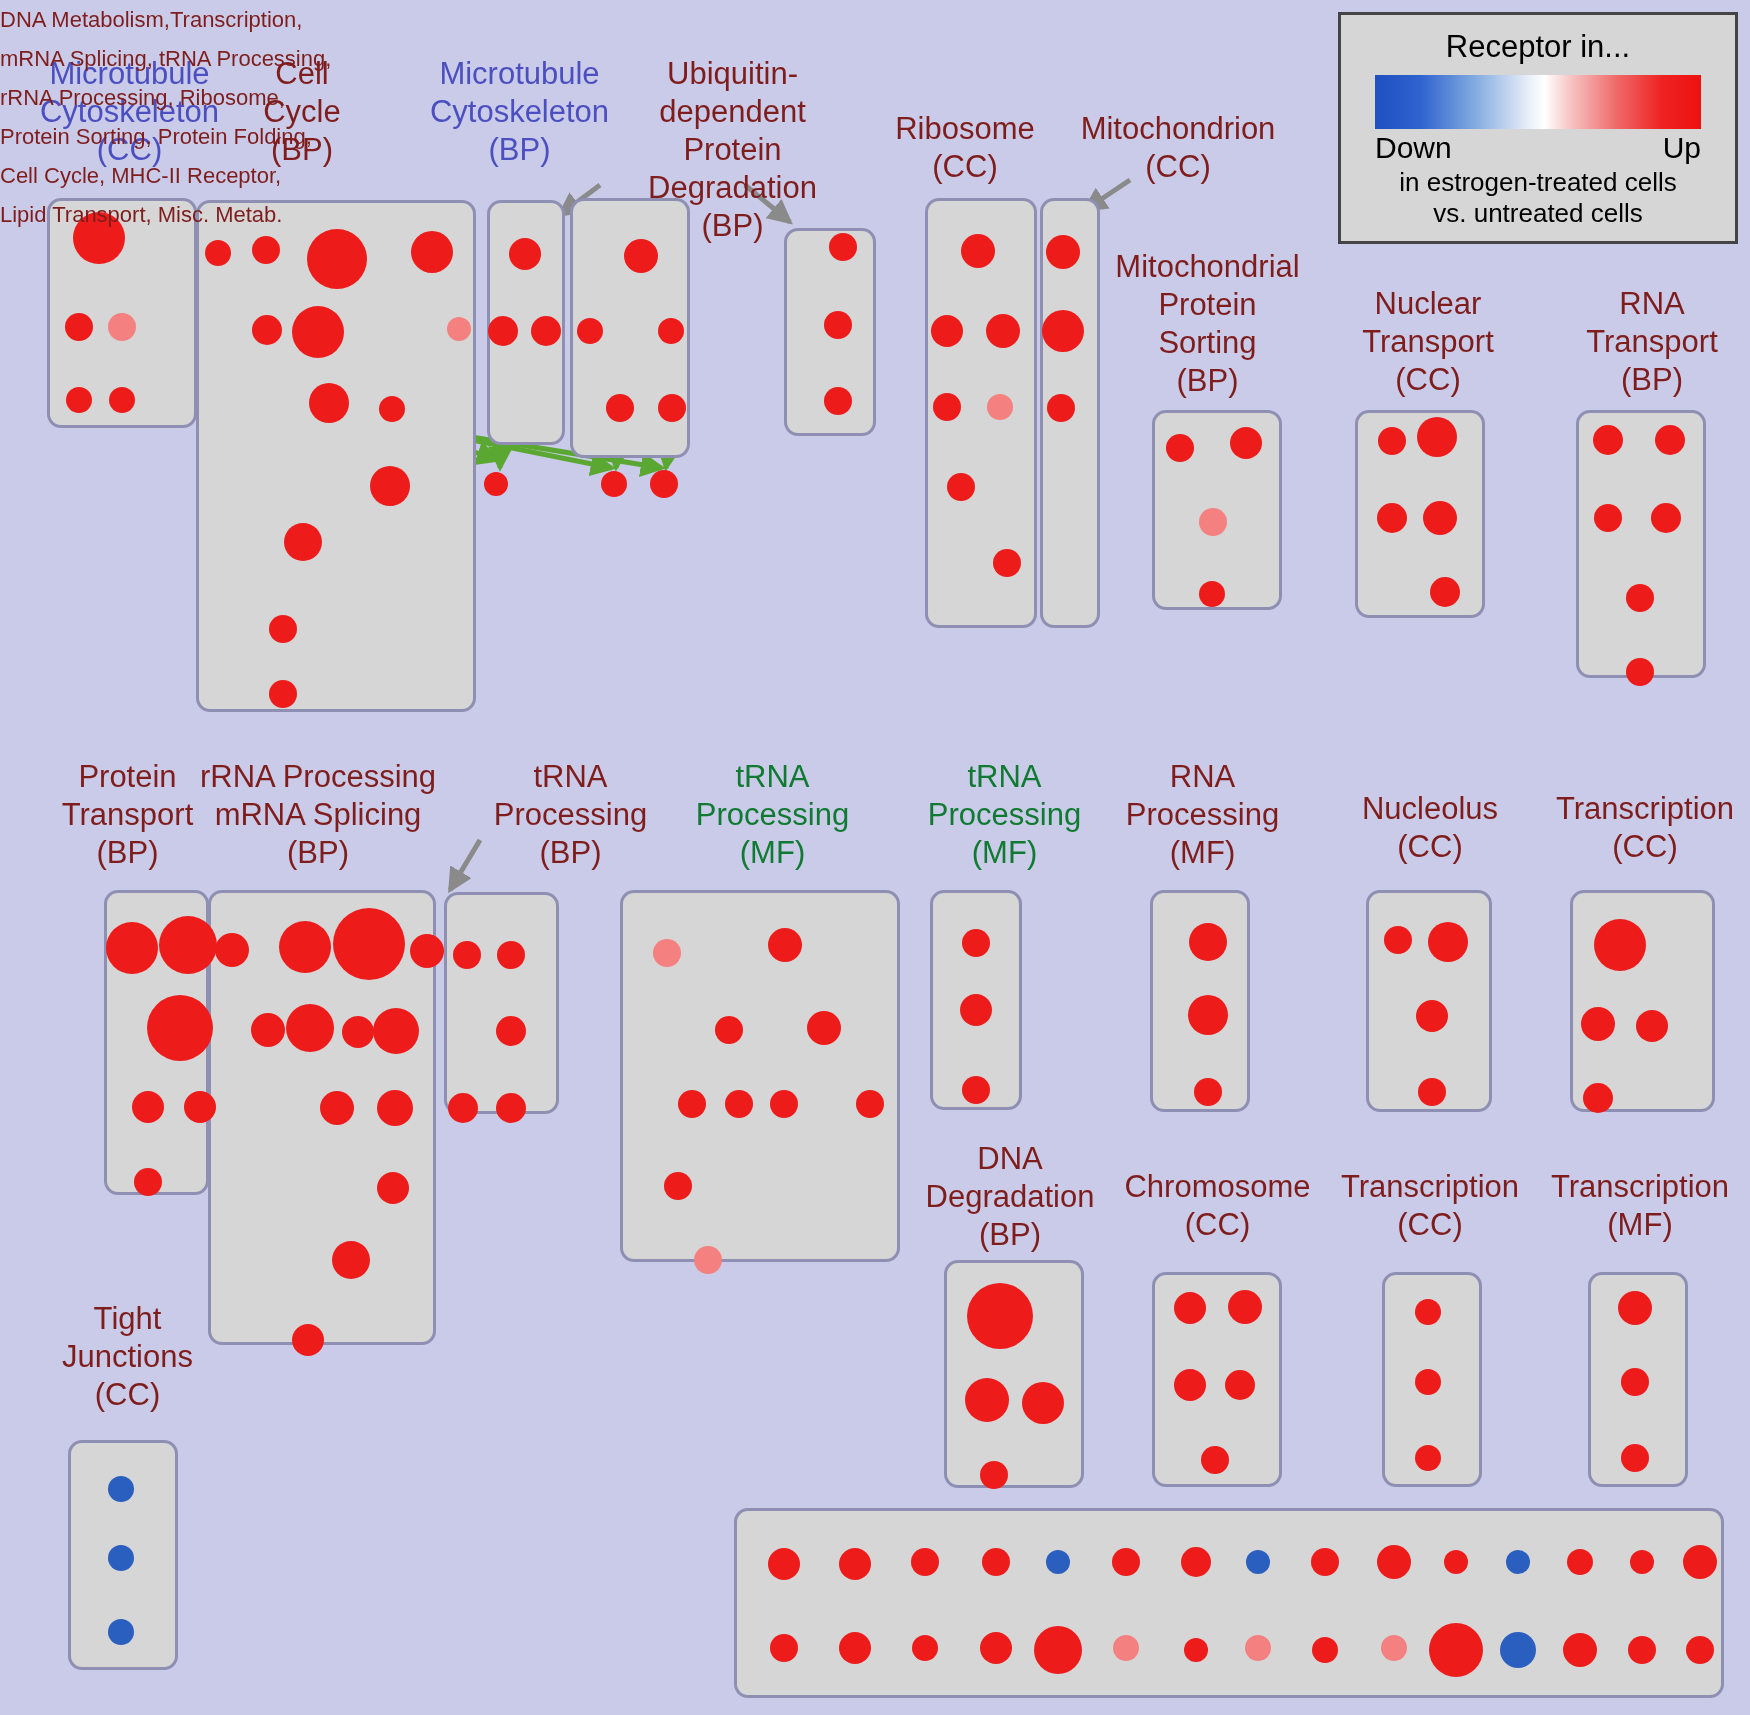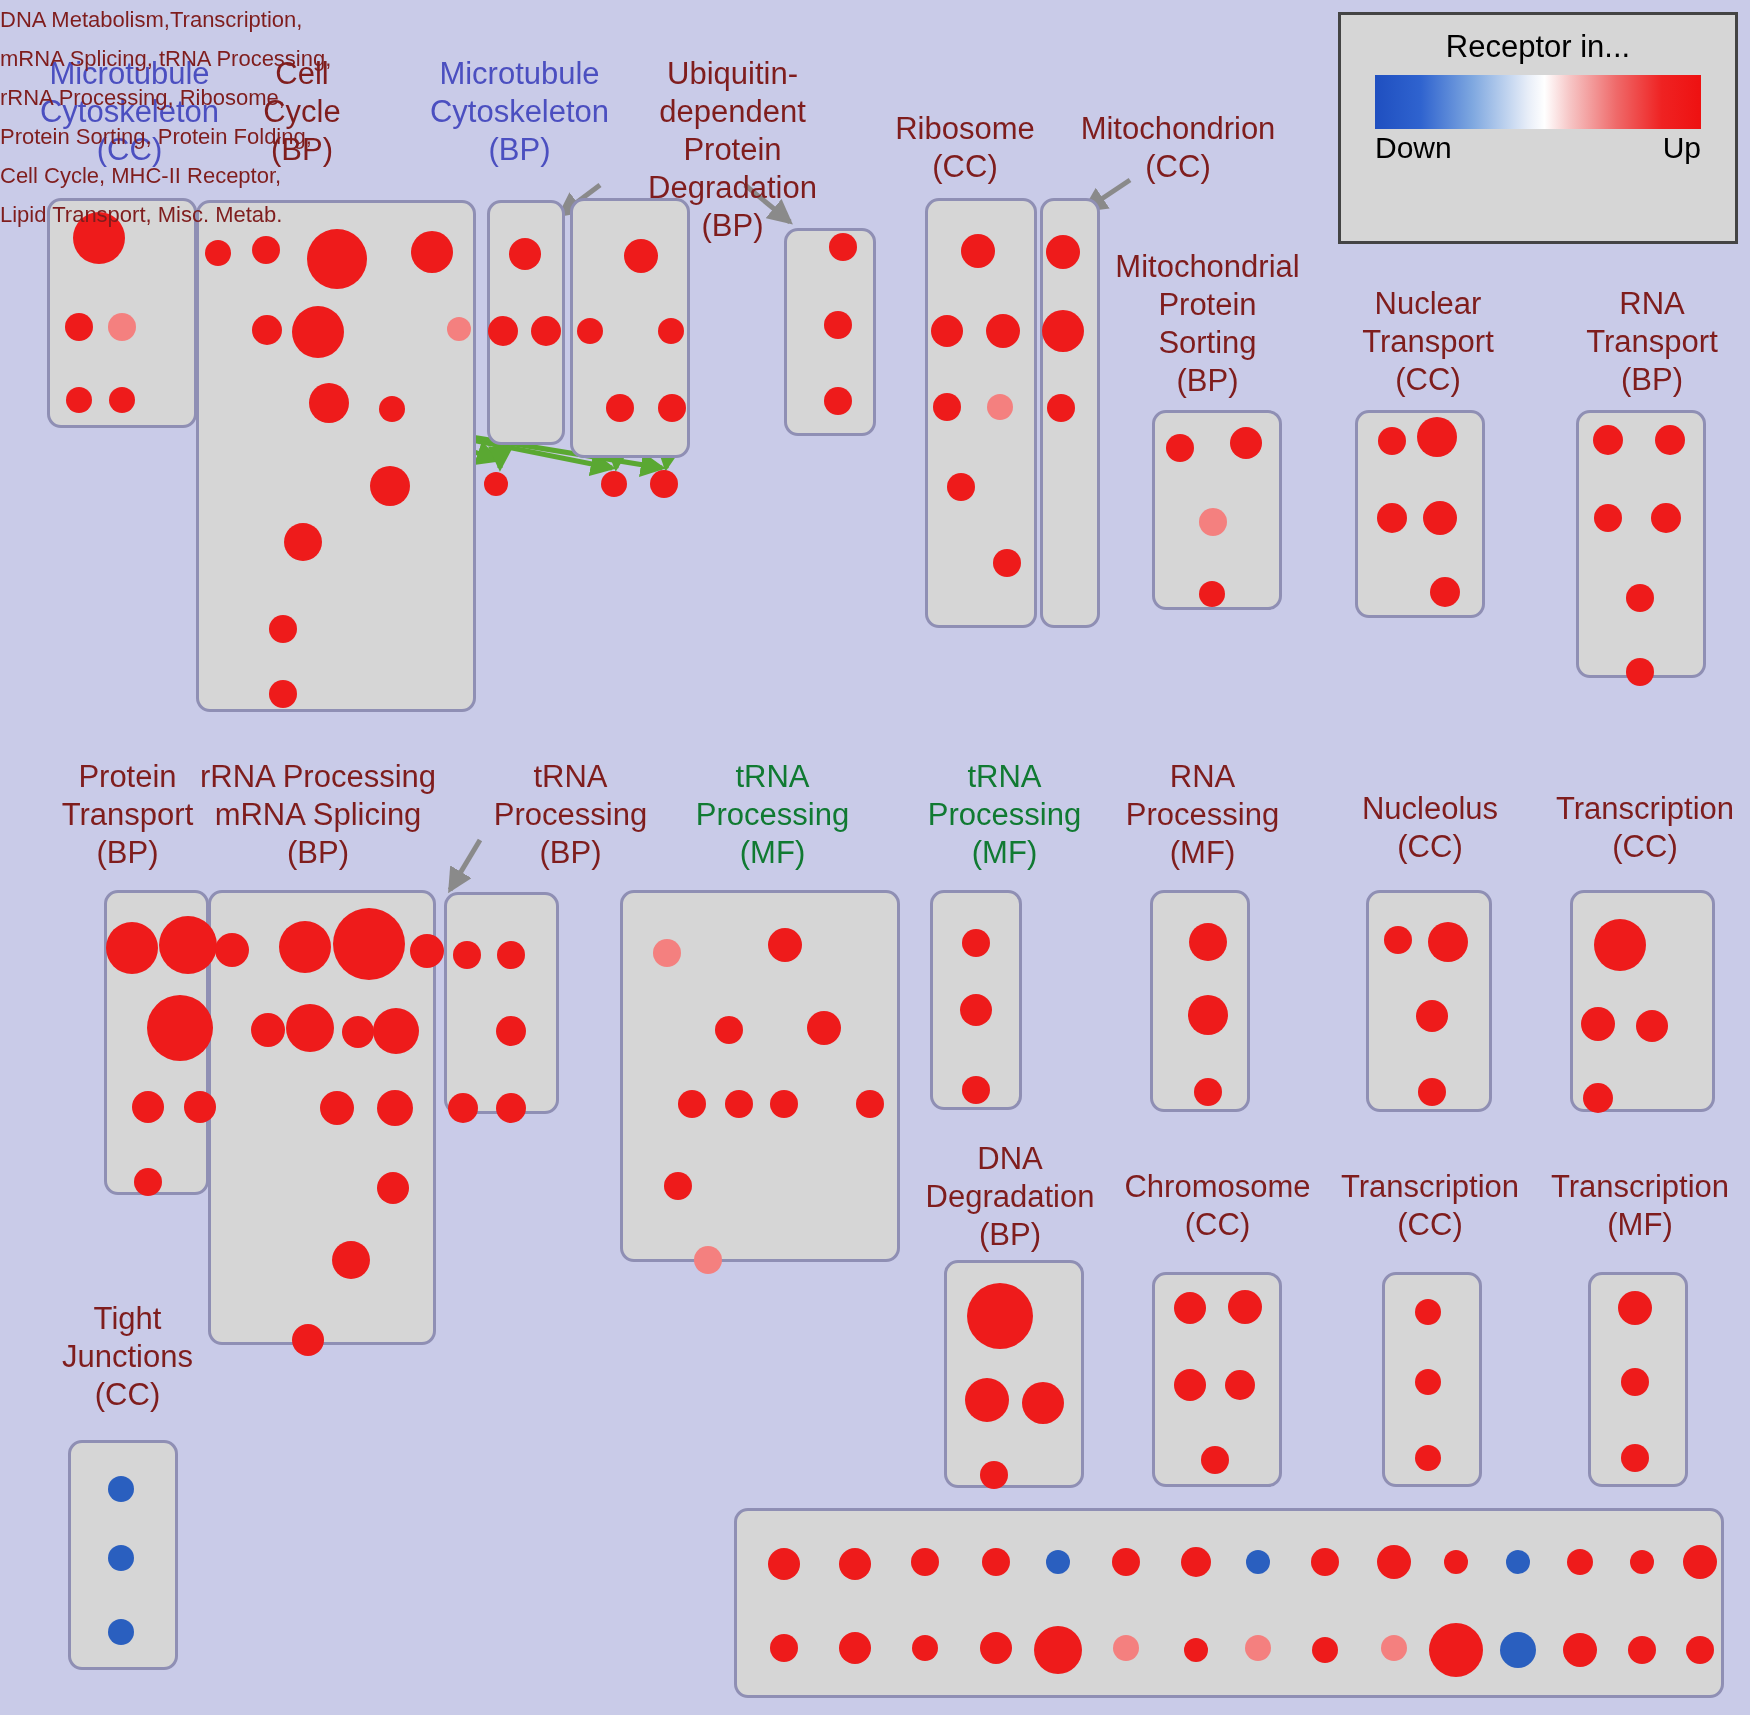--- a/index.html
+++ b/index.html
@@ -486,15 +486,17 @@
 Cell Cycle, MHC-II Receptor,
 Lipid Transport, Misc. Metab.</div>
 
   <div class="legend-box">
     <div class="legend-title">Receptor in...</div>
     <div class="legend-bar"></div>
     <div class="legend-ends">
       <span>Down</span>
       <span>Up</span>
     </div>
+    <div class="legend-sub">in estrogen-treated cells
+vs. untreated cells</div>
   </div>
 
 </div>
 
 </body></html>

